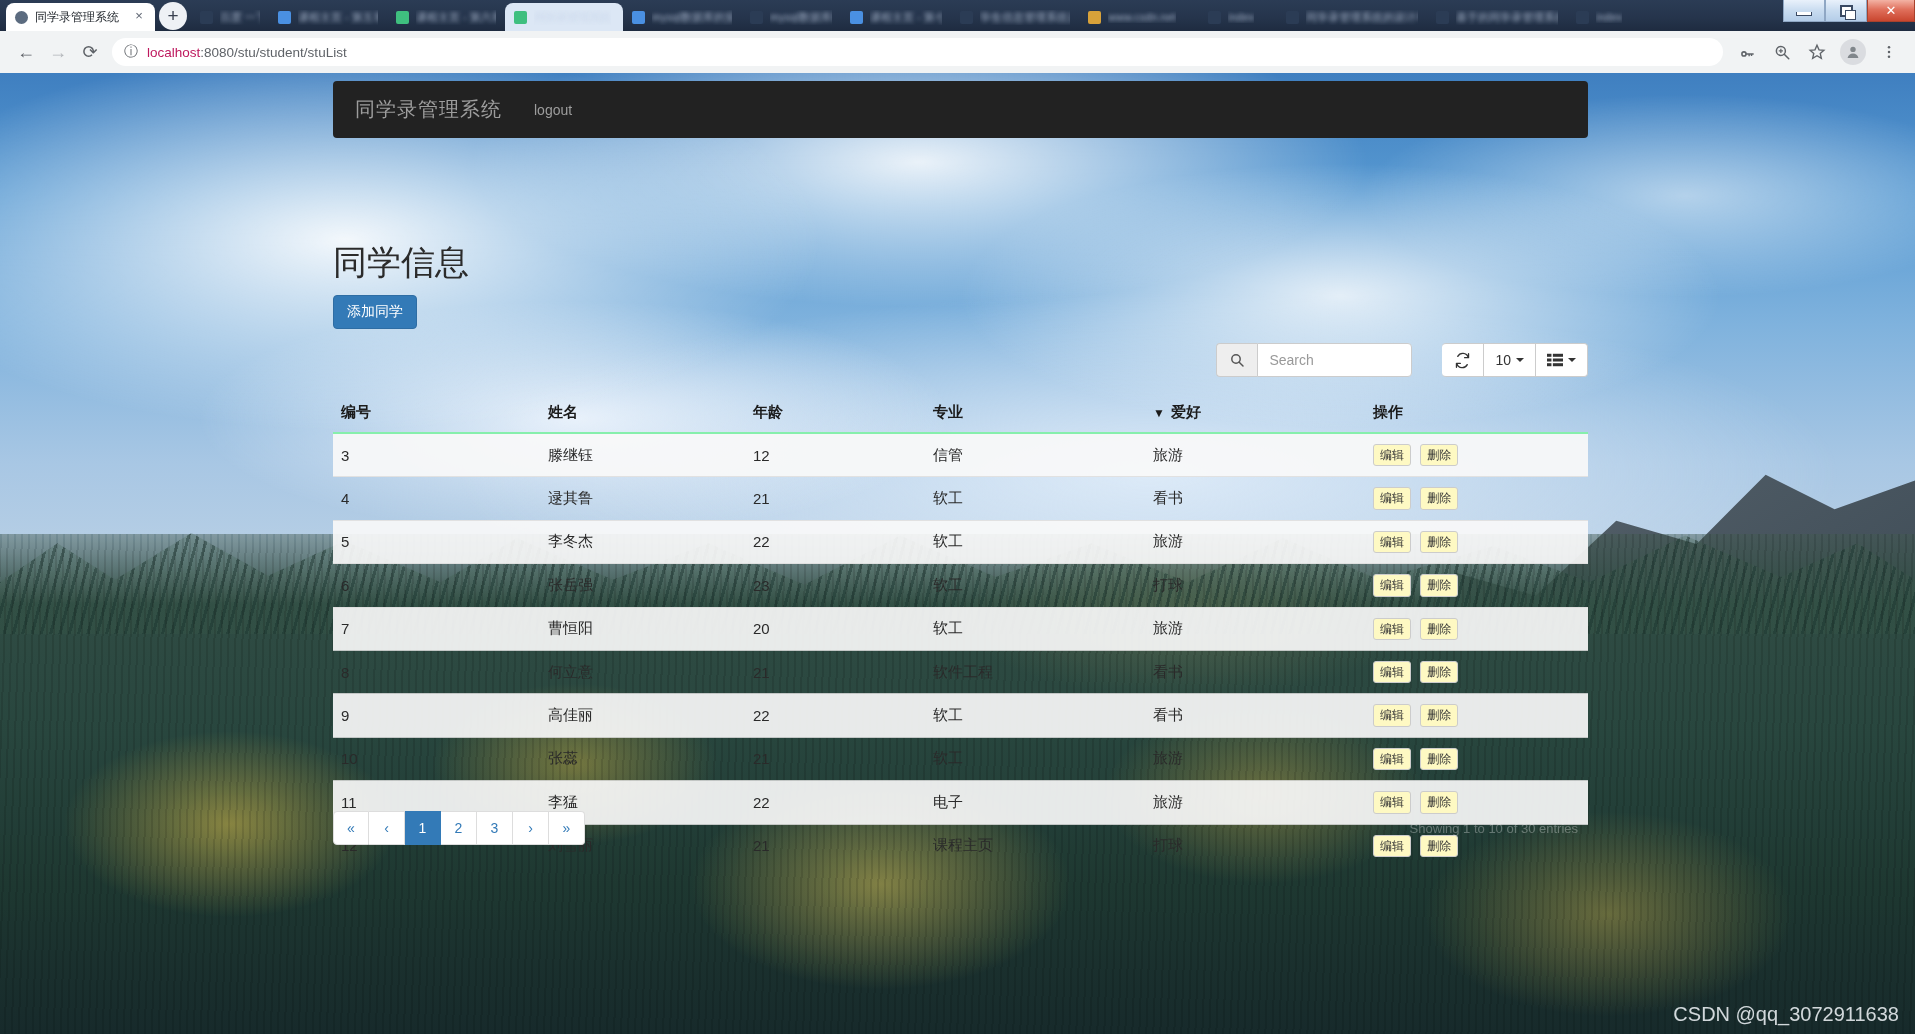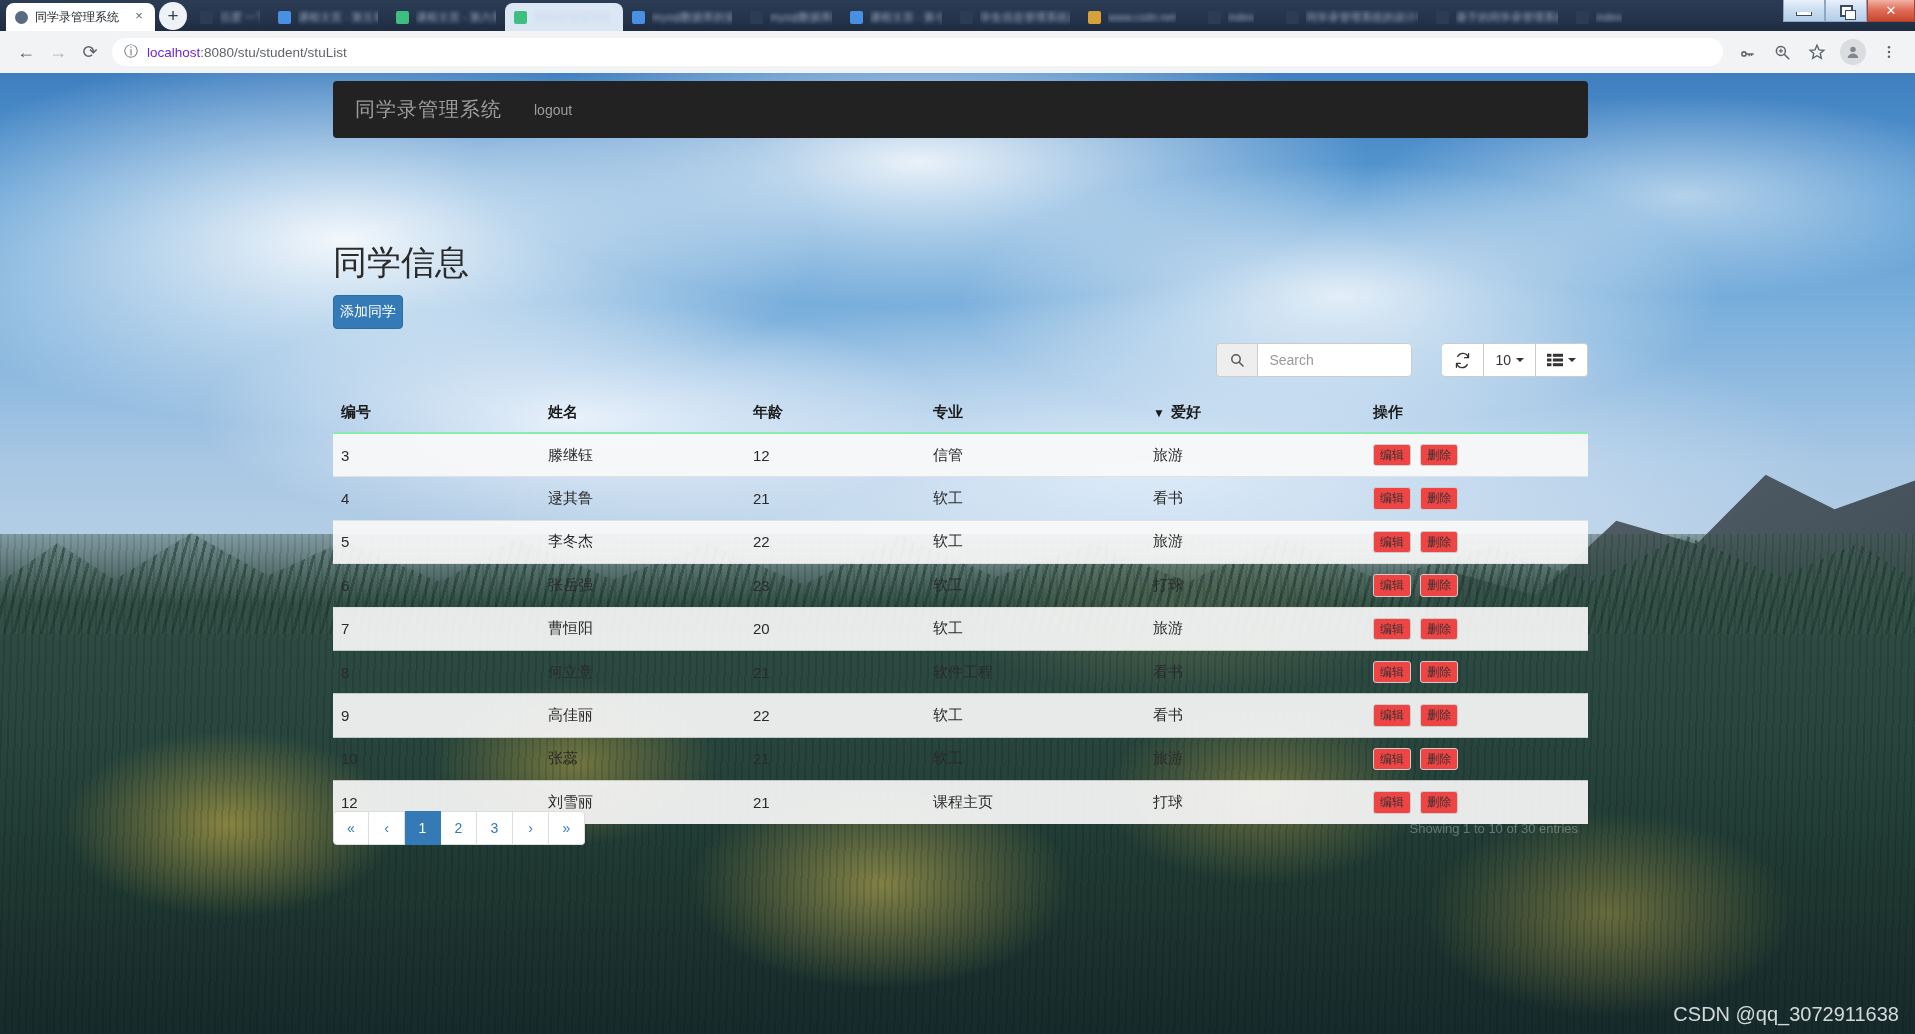--- a/index.html
+++ b/index.html
@@ -69,21 +69,21 @@
   .navbtn {
     width: 32px; height: 32px; display: flex; align-items: center; justify-content: center;
     color: #5f6368; font-size: 18px; border-radius: 50%; flex: 0 0 32px;
   }
   .navbtn.dim { color: #b3b6ba; }
   .omnibox {
     flex: 1; height: 28px; background: #fff; border-radius: 14px;
     margin: 0 8px 0 6px; display: flex; align-items: center; padding: 0 12px;
     font-size: 13.5px; color: #5f6368; gap: 9px;
   }
-  .omnibox .url-host { color: #6d28d9; }
+  .omnibox .url-host { color: #be185d; }
   .omnibox .url-path { color: #5f6368; }
   .tb-icons { display: flex; align-items: center; gap: 3px; }
   .tb-icons .navbtn { font-size: 15px; }
   .avatar-btn {
     width: 26px; height: 26px; border-radius: 50%; background: #dadce0;
     display: flex; align-items: center; justify-content: center; margin: 0 4px;
   }
 
   
   .viewport {
@@ -142,21 +142,21 @@
   .navbar .brand { color: #9d9d9d; font-size: 20px; letter-spacing: 1px; }
   .navbar .navlink { color: #9d9d9d; font-size: 14px; }
 
   .page-title {
     position: absolute; left: 333px; top: 167px;
     font-size: 34px; color: #2b2b2b; font-weight: 400;
   }
   .btn-add {
     position: absolute; left: 333px; top: 222px;
     background: #337ab7; border: 1px solid #2e6da4; border-radius: 4px;
-    color: #fff; font-size: 14px; padding: 7px 6px;
+    color: #fff; font-size: 14px; padding: 7px 13px;
   }
 
   .toolbar {
     position: absolute; right: 327px; top: 270px; display: flex; align-items: center; gap: 30px;
   }
   .search-group { display: flex; height: 34px; }
   .search-icon-box {
     width: 41px; background: #eee; border: 1px solid #ccc; border-right: none;
     border-radius: 4px 0 0 4px; display: flex; align-items: center; justify-content: center;
     color: #555;
@@ -195,21 +195,21 @@
   tbody tr:nth-child(even) { background: transparent; }
   tbody tr:last-child td { border-bottom: none; }
   .c-id    { width: 215px; padding-left: 8px !important; }
   .c-name  { width: 205px; }
   .c-age   { width: 180px; }
   .c-major { width: 220px; }
   .c-hobby { width: 220px; margin-top: 36px; }
   .c-ops   { width: auto; margin-top: 28px; }
   thead .c-id { padding-left: 8px; }
   .op-btn {
-    display: inline-block; background: #ef4444; border: 1px solid #ccc; border-radius: 3px;
+    display: inline-block; background: #fef9c3; border: 1px solid #ccc; border-radius: 3px;
     font-size: 12px; color: #333; padding: 3px 6px; margin-right: 5px; line-height: 1.2;
   }
 
   .footer-row { position: absolute; left: 333px; top: 738px; width: 1255px; display: flex; align-items: flex-start; justify-content: space-between;}
   .pagination { display: flex; }
   .pagination a {
     min-width: 36px; height: 34px; background: #fff; border: 1px solid #ddd;
     border-left: none; display: flex; align-items: center; justify-content: center;
     color: #337ab7; font-size: 14px; text-decoration: none;
   }
@@ -498,20 +498,31 @@
             <td class="c-name">张蕊</td>
             <td class="c-age">21</td>
             <td class="c-major">软工</td>
             <td class="c-hobby">旅游</td>
             <td class="c-ops">
               <span class="op-btn">编辑</span>
               <span class="op-btn">删除</span>
             </td>
           </tr>
           <tr>
+            <td class="c-id">11</td>
+            <td class="c-name">李猛</td>
+            <td class="c-age">22</td>
+            <td class="c-major">电子</td>
+            <td class="c-hobby">旅游</td>
+            <td class="c-ops">
+              <span class="op-btn">编辑</span>
+              <span class="op-btn">删除</span>
+            </td>
+          </tr>
+          <tr>
             <td class="c-id">12</td>
             <td class="c-name">刘雪丽</td>
             <td class="c-age">21</td>
             <td class="c-major">课程主页</td>
             <td class="c-hobby">打球</td>
             <td class="c-ops">
               <span class="op-btn">编辑</span>
               <span class="op-btn">删除</span>
             </td>
           </tr>

